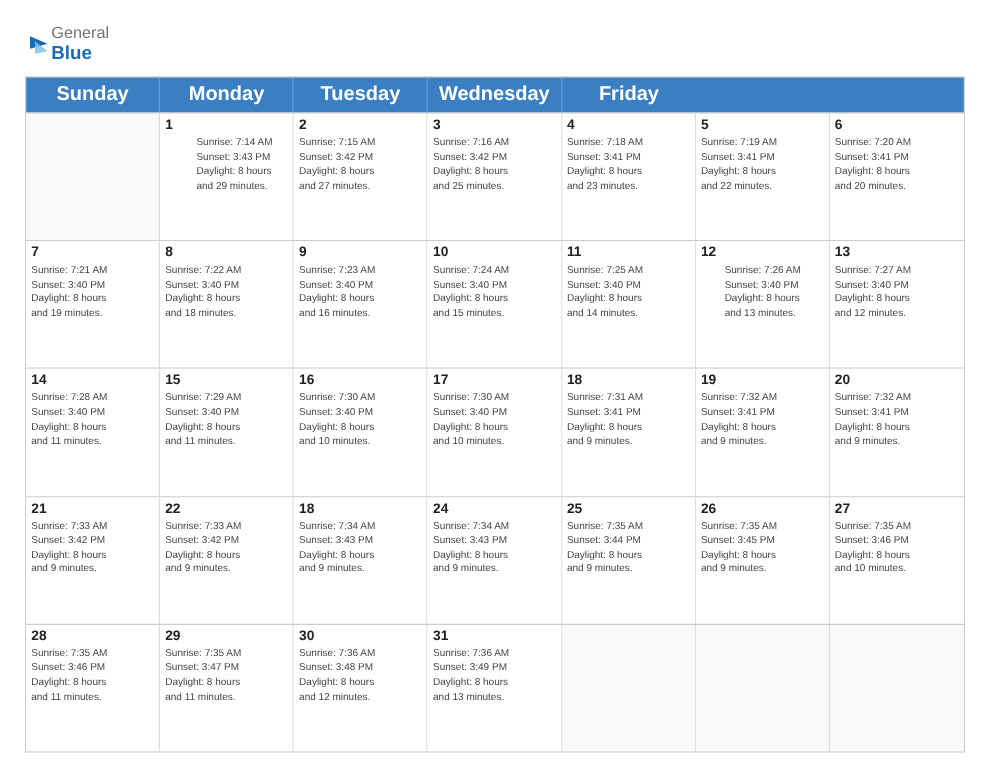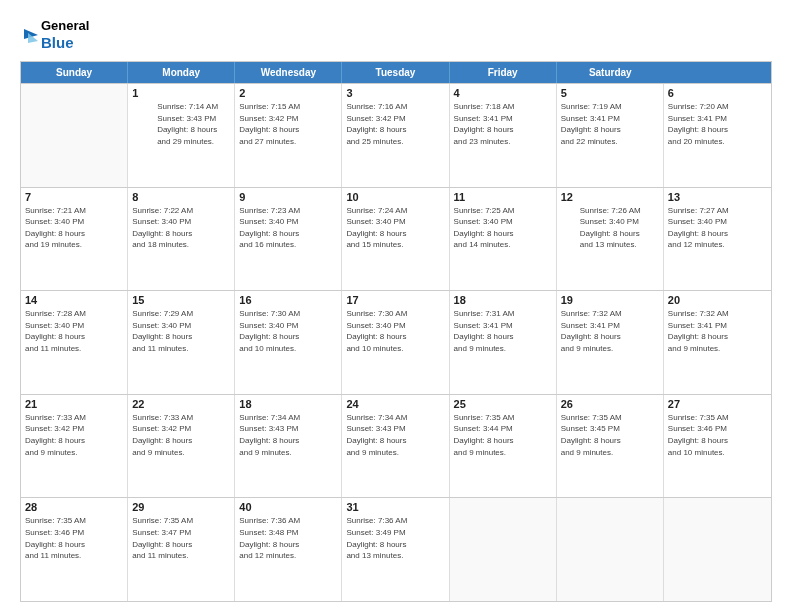--- a/index.html
+++ b/index.html
@@ -48,21 +48,21 @@
       flex-direction: column;
       border: 1px solid #ccc;
     }
     .cal-header-row {
       display: grid;
       grid-template-columns: repeat(7, 1fr);
       background: #3a7fc1;
     }
     .cal-header-cell {
       color: #fff;
-      font-size: 10px;
+      font-size: 16px;
       font-weight: bold;
       text-align: center;
       padding: 5px 2px;
       border-right: 1px solid #5a9fd4;
     }
     .cal-header-cell:last-child { border-right: none; }
     .cal-body {
       flex: 1;
       display: flex;
       flex-direction: column;
@@ -102,39 +102,38 @@
 
 <div class="page">
   <div class="header">
     <div class="logo">
     <div style="display:flex;align-items:center;gap:3px;">
       <svg width="18" height="22" viewBox="0 0 18 22">
         <polygon points="4,4 18,10 4,14" fill="#1a6bb5"></polygon>
         <polygon points="8,8 18,16 8,18" fill="#7bc4e8" opacity="0.85"></polygon>
       </svg>
       <div style="line-height:1.25;">
-        <div style="font-size:13px;font-weight:bold;color:#000000;">General</div>
+        <div style="font-size:13px;font-weight:normal;color:#737373;">General</div>
         <div style="font-size:15px;font-weight:bold;color:#1a6bb5;">Blue</div>
       </div>
     </div>
   </div>
     <div class="title-block">
       <div class="main-title"></div>
       <div class="subtitle"></div>
     </div>
   </div>
 
   <div class="calendar">
     <div class="cal-header-row">
         <div class="cal-header-cell">Sunday</div>
         <div class="cal-header-cell">Monday</div>
+        <div class="cal-header-cell">Tuesday</div>
         <div class="cal-header-cell">Wednesday</div>
-        <div class="cal-header-cell">Tuesday</div>
         <div class="cal-header-cell">Friday</div>
-        <div class="cal-header-cell">Saturday</div>
       </div>
     <div class="cal-body">
         <div class="cal-row">
           <div class="cal-cell empty"></div>
           <div class="cal-cell">
             <span class="day-num">1</span>
             <div class="day-info" style="white-space: pre-line; margin-left: 25px;">Sunrise: 7:14 AM
 Sunset: 3:43 PM
 Daylight: 8 hours
 and 29 minutes.</div>
@@ -337,21 +336,21 @@
 and 11 minutes.</div>
           </div>
           <div class="cal-cell">
             <span class="day-num">29</span>
             <div class="day-info" style="white-space: pre-line;">Sunrise: 7:35 AM
 Sunset: 3:47 PM
 Daylight: 8 hours
 and 11 minutes.</div>
           </div>
           <div class="cal-cell">
-            <span class="day-num">40</span>
+            <span class="day-num">30</span>
             <div class="day-info" style="white-space: pre-line;">Sunrise: 7:36 AM
 Sunset: 3:48 PM
 Daylight: 8 hours
 and 12 minutes.</div>
           </div>
           <div class="cal-cell">
             <span class="day-num">31</span>
             <div class="day-info" style="white-space: pre-line;">Sunrise: 7:36 AM
 Sunset: 3:49 PM
 Daylight: 8 hours

